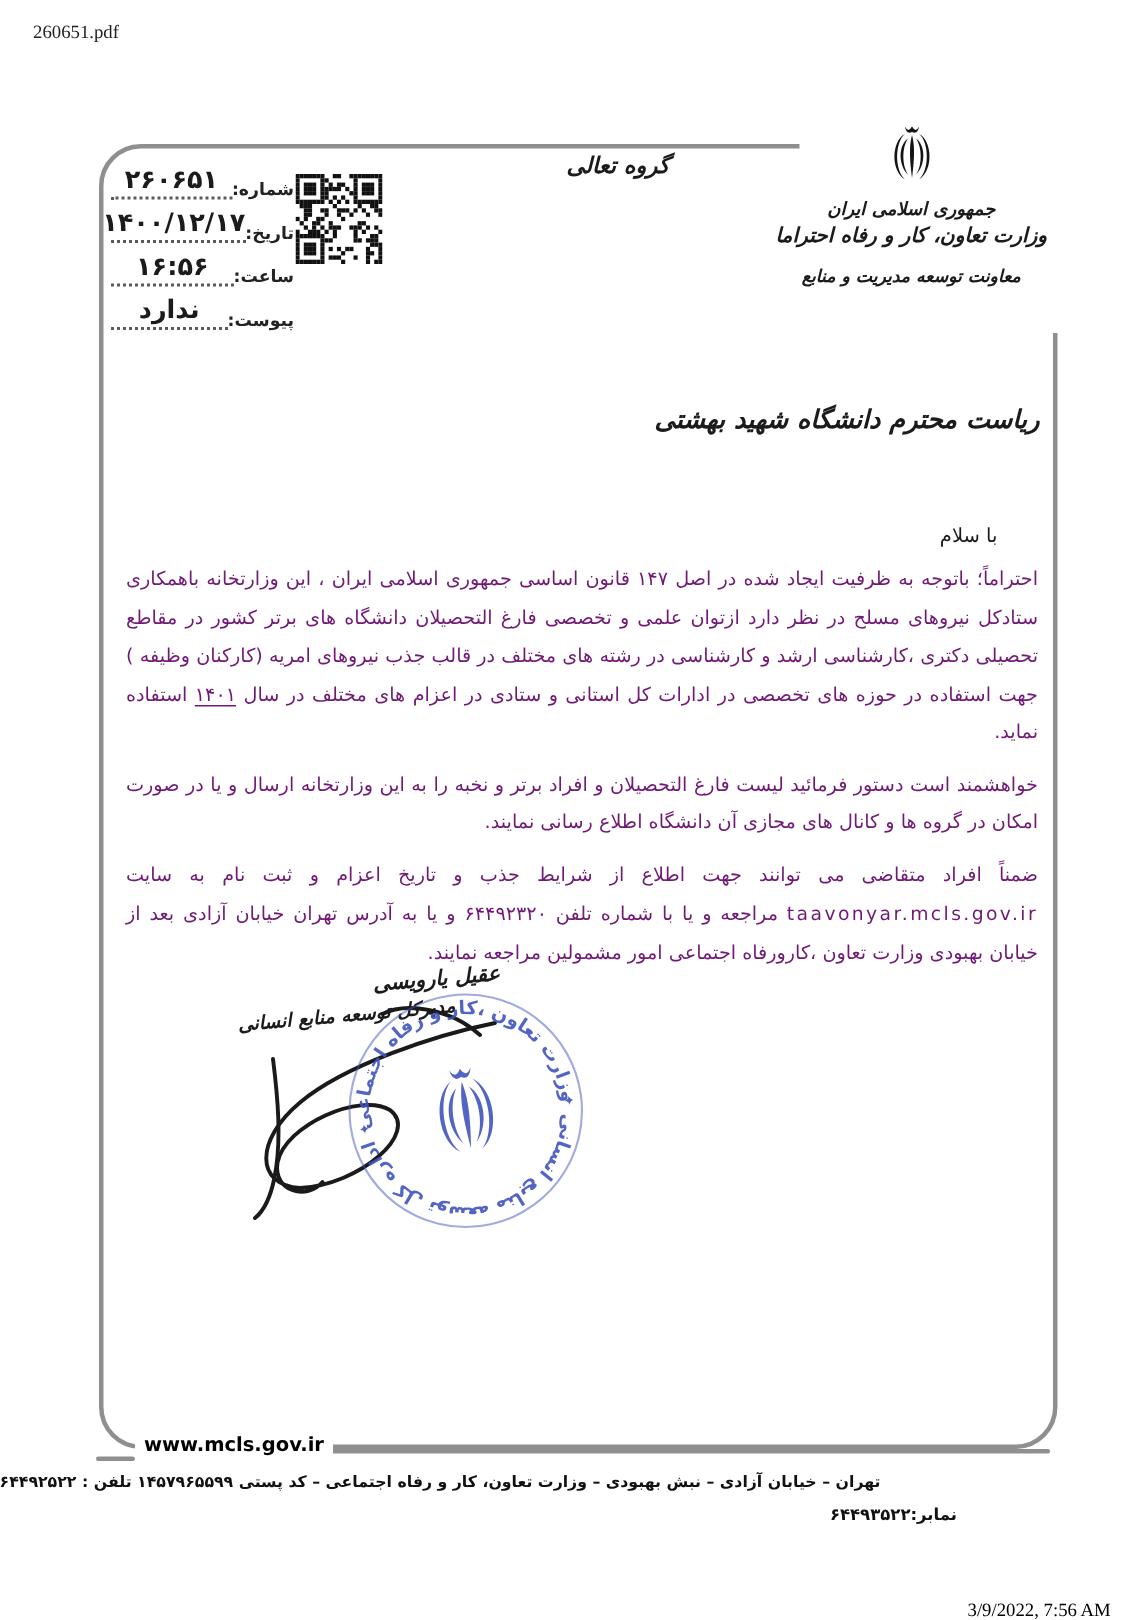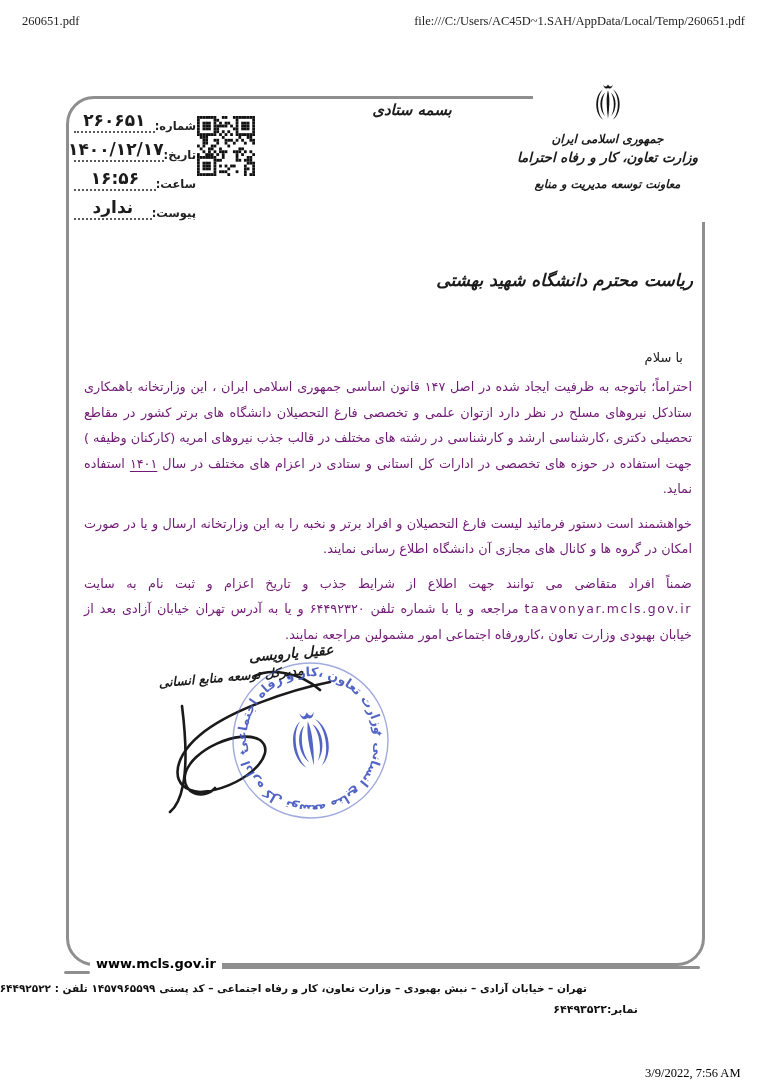--- a/index.html
+++ b/index.html
@@ -32,21 +32,21 @@
   .meta-block{left:72px;top:109px;width:124px;direction:rtl;}
   .meta-row{display:flex;direction:rtl;align-items:flex-end;height:24px;margin-bottom:5px;}
   .meta-label{font-size:11.5px;font-weight:bold;white-space:nowrap;color:#222;}
   .meta-line{flex:1;border-bottom:2px dotted #5a5a5a;text-align:center;min-width:58px;margin-left:2px;}
   .meta-value{font-size:17px;font-weight:bold;position:relative;top:-1px;white-space:nowrap;}
   .qr-box{left:197px;top:116px;width:58px;height:60px;}
 
   
   .recipient{right:72px;top:270px;direction:rtl;white-space:nowrap;
              font-size:17px;font-weight:bold;font-style:italic;}
-  .salutation{right:82px;top:350px;direction:rtl;font-size:13px;}
+  .salutation{right:100px;top:350px;direction:rtl;font-size:13px;}
   .body-text{left:84px;top:374px;width:608px;direction:rtl;text-align:justify;
              font-size:12.8px;line-height:25.5px;color:#701a75;}
   .body-text p{margin:0 0 9px 0;}
   .year-underline{text-decoration:underline;text-underline-offset:3px;}
   .site-ltr{direction:ltr;unicode-bidi:isolate;letter-spacing:1.6px;font-size:12.5px;}
 
   
   .sig-name{left:232px;top:645px;width:118px;text-align:center;direction:rtl;white-space:nowrap;
             font-size:14px;font-weight:bold;font-style:italic;transform:rotate(-5deg);}
   .sig-title{left:136px;top:669px;width:190px;text-align:center;direction:rtl;white-space:nowrap;
@@ -62,21 +62,20 @@
                   font-size:10.5px;font-weight:bold;color:#111;}
   .footer-fax{right:127px;top:1003px;direction:rtl;white-space:nowrap;
               font-size:11px;font-weight:bold;color:#111;}
 </style>
 </head>
 <body>
 
 <div class="page">
 
   <div class="abs ph print-file">260651.pdf</div>
-  <div class="abs ph print-url">file:///C:/Users/AC45D~1.SAH/AppData/Local/Temp/260651.pdf</div>
 
   <div class="abs letter-border"></div>
   <div class="abs frame-mask"></div>
 
   <div class="abs ministry-block">
     <svg class="emblem" viewBox="0 0 100 120" xmlns="http://www.w3.org/2000/svg">
       <g fill="#141414" stroke="none">
         <path d="M38 16 q6 11 12 0 q6 11 12 0 q-3 14 -12 9 q-9 5 -12 -9 Z"></path>
         <path d="M50 30 C54 46 55 62 50 102 C45 62 46 46 50 30 Z"></path>
         <path d="M57 36 C73 48 73 80 57 96 C67 80 67 52 57 36 Z"></path>
@@ -85,21 +84,21 @@
           <path d="M57 36 C73 48 73 80 57 96 C67 80 67 52 57 36 Z"></path>
           <path d="M62 28 C85 42 85 90 62 104 C79 88 79 44 62 28 Z"></path>
         </g>
       </g>
     </svg>
     <div class="lh-country">جمهوری اسلامی ایران</div>
     <div class="lh-ministry">وزارت تعاون، کار و رفاه احتراما</div>
     <div class="lh-deputy">معاونت توسعه مدیریت و منابع</div>
   </div>
 
-  <div class="abs besmellah">بسمه ستادی</div>
+  <div class="abs besmellah">گروه تعالی</div>
 
   <div class="abs meta-block">
     <div class="meta-row">
       <span class="meta-label">شماره:</span>
       <span class="meta-line"><span class="meta-value">۲۶۰۶۵۱</span></span>
     </div>
     <div class="meta-row">
       <span class="meta-label">تاریخ:</span>
       <span class="meta-line"><span class="meta-value">۱۴۰۰/۱۲/۱۷</span></span>
     </div>

